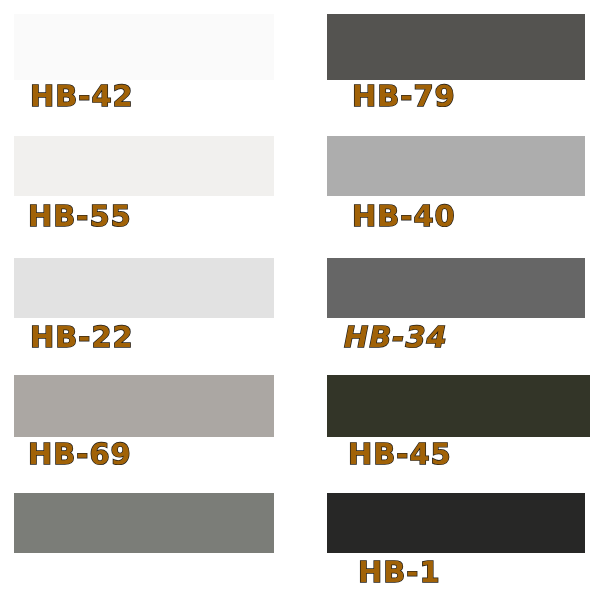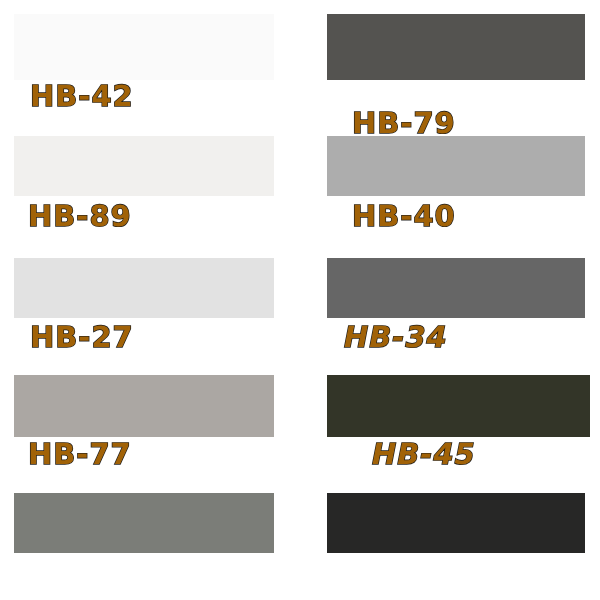--- a/index.html
+++ b/index.html
@@ -73,20 +73,21 @@
     <div class="swatch-cell" style="left: 327px; top: 375px; width: 263px; height: 62px;">
       <div class="swatch-chip" title="#333528" style="width: 263px; height: 62px; background: rgb(51, 53, 40);"></div>
     </div>
     <div class="swatch-cell" style="left: 14px; top: 493px; width: 260px; height: 60px;">
       <div class="swatch-chip" title="#7B7D78" style="width: 260px; height: 60px; background: rgb(123, 125, 120);"></div>
     </div>
     <div class="swatch-cell" style="left: 327px; top: 493px; width: 258px; height: 60px;">
       <div class="swatch-chip" title="#272726" style="width: 258px; height: 60px; background: rgb(39, 39, 38);"></div>
     </div>
     <div class="swatch-label" style="left: 30px; top: 82px;">HB-42</div>
-    <div class="swatch-label" style="left: 352px; top: 82px; margin-top: 27px;">HB-79</div>
-    <div class="swatch-label" style="left: 28px; top: 202px;">HB-89</div>
+    <div class="swatch-label" style="left: 352px; top: 82px;">HB-79</div>
+    <div class="swatch-label" style="left: 28px; top: 202px;">HB-55</div>
     <div class="swatch-label" style="left: 352px; top: 202px;">HB-40</div>
-    <div class="swatch-label" style="left: 30px; top: 323px;">HB-27</div>
+    <div class="swatch-label" style="left: 30px; top: 323px;">HB-22</div>
     <div class="swatch-label" style="left: 344px; top: 323px; font-style: italic;">HB-34</div>
-    <div class="swatch-label" style="left: 28px; top: 440px;">HB-77</div>
-    <div class="swatch-label" style="left: 372px; top: 440px; font-style: italic;">HB-45</div>
+    <div class="swatch-label" style="left: 28px; top: 440px;">HB-69</div>
+    <div class="swatch-label" style="left: 348px; top: 440px;">HB-45</div>
+    <div class="swatch-label" style="left: 358px; top: 558px;">HB-1</div>
   </div>
 
 </body></html>

